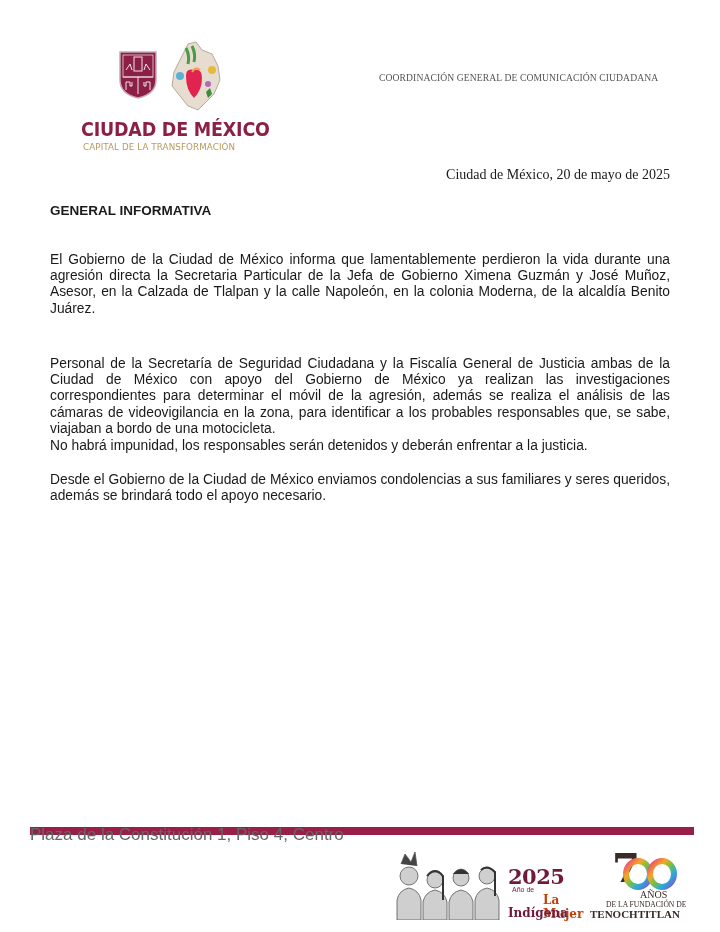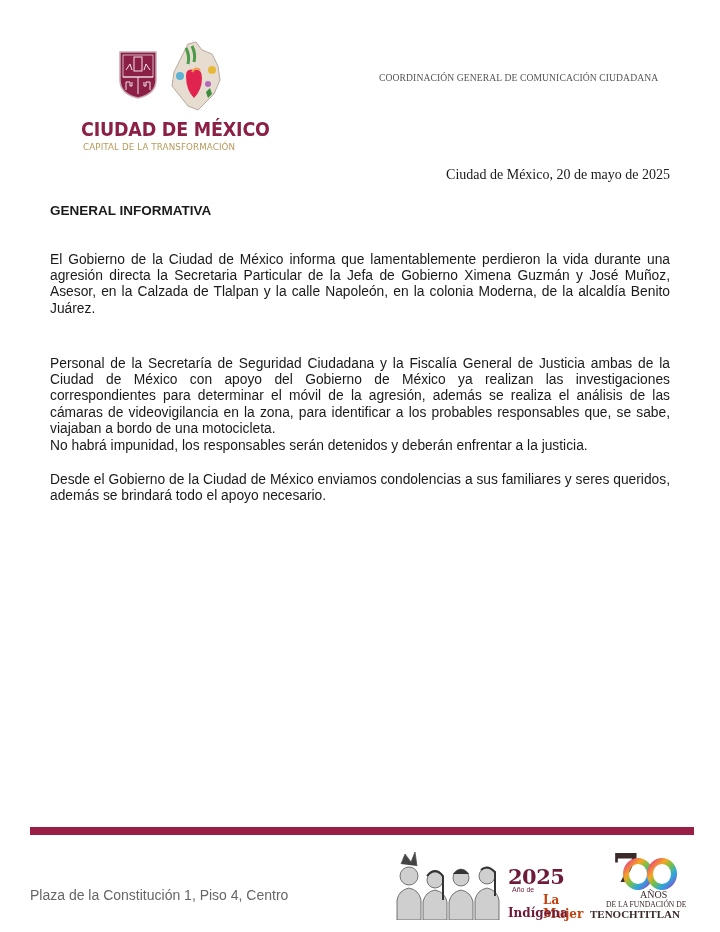--- a/index.html
+++ b/index.html
@@ -51,22 +51,22 @@
     }
     .p1 { top: 252px; }
     .p2 { top: 356px; }
     .p3 { top: 438px; }
     .p4 { top: 472px; }
     .footer-bar {
       position: absolute; left: 30px; top: 827px; width: 664px; height: 8px;
       background: #9a1f46;
     }
     .footer-address {
-      position: absolute; left: 30px; top: 888px;
-      font-size: 14px; line-height: 14px; color: #666;
+      position: absolute; left: 30px; top: 828px;
+      font-size: 17px; line-height: 14px; color: #666;
     }
     .mujer-logo {
       position: absolute; left: 395px; top: 850px; width: 170px; height: 70px;
     }
     .women {
       position: absolute; left: 0; top: 0; width: 110px; height: 70px;
     }
     .year-2025 {
       position: absolute; left: 113px; top: 14px; font-size: 21px; font-weight: bold;
       color: #6e1a3b; font-family: "DejaVu Serif", serif; letter-spacing: -0.5px;

